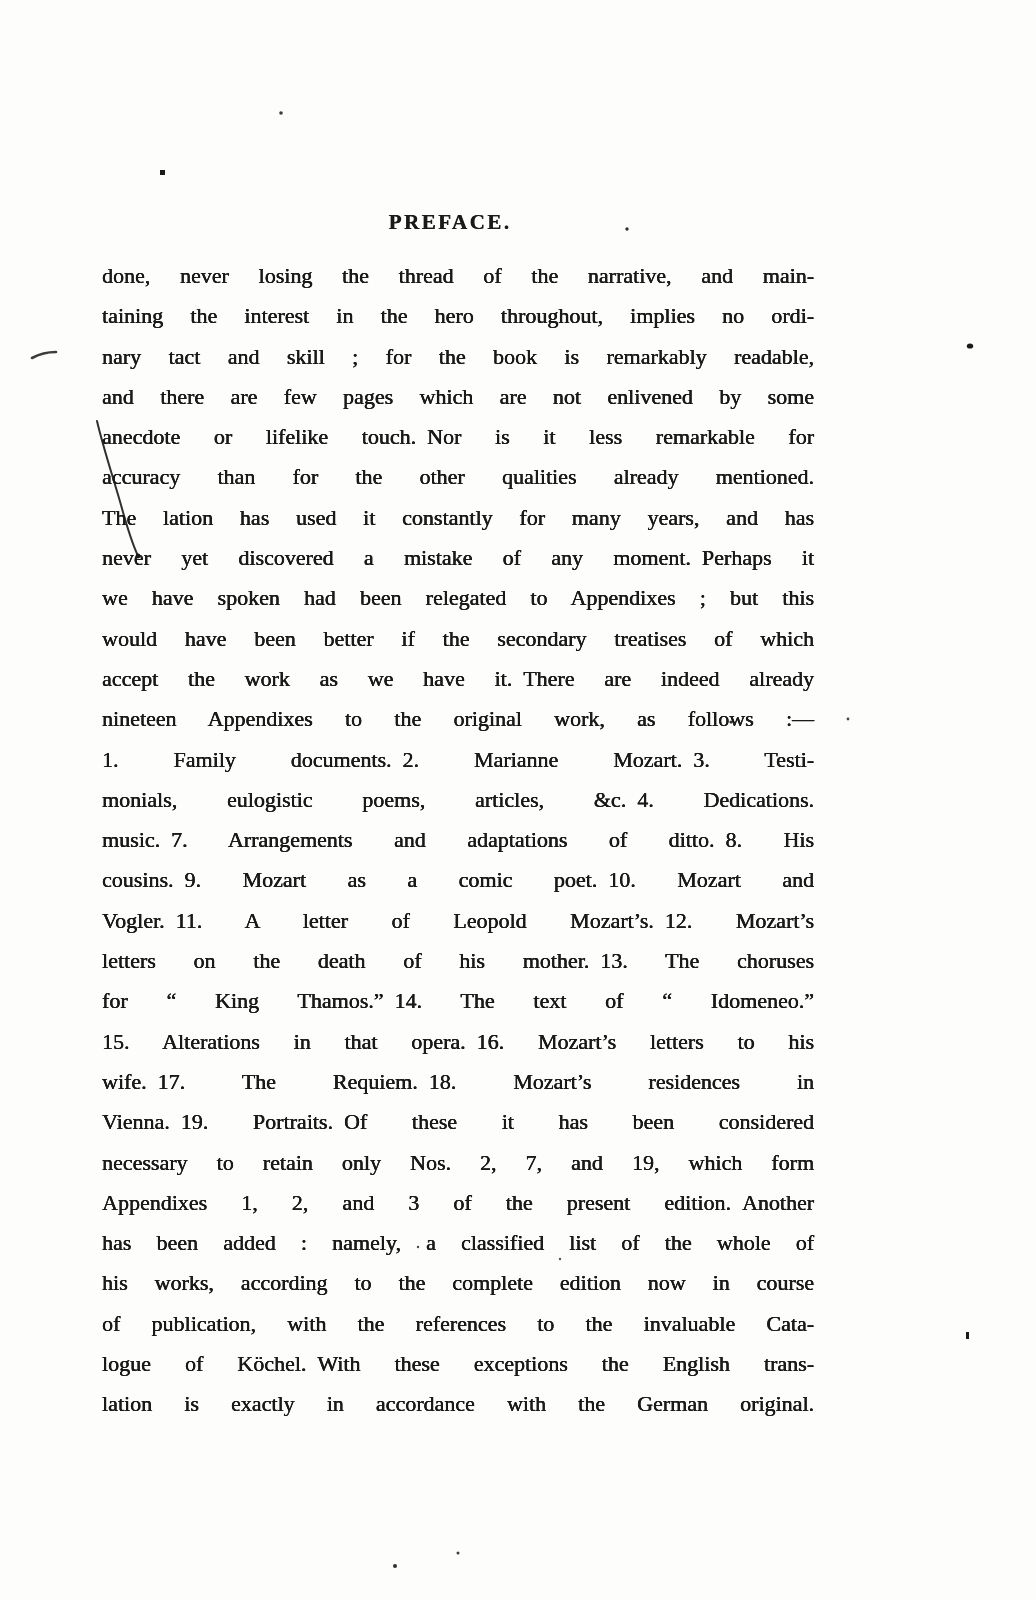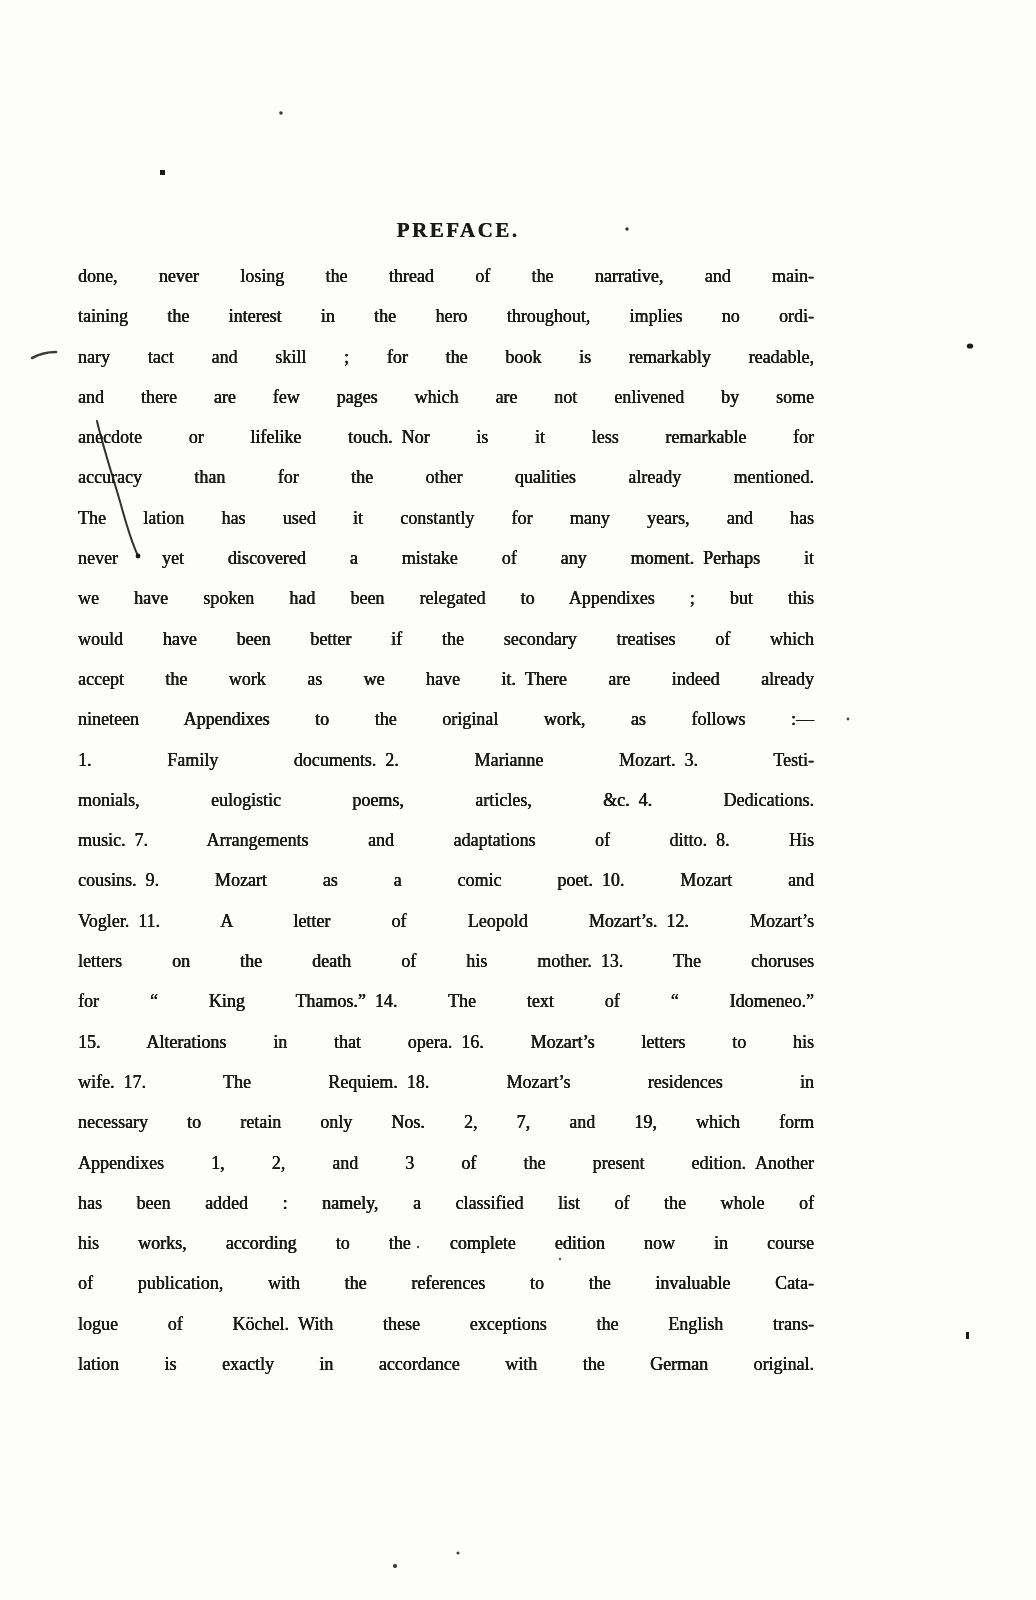--- a/index.html
+++ b/index.html
@@ -18,43 +18,44 @@
     background: var(--paper, #fdfdfc);
     color: var(--ink, #1a1a1a);
     font-family: "Liberation Serif", "DejaVu Serif", serif;
     overflow: hidden;
   }
   .running-head {
     position: absolute;
     top: 206px;
     left: 78px;
     width: 736px;
-    margin: 12px;
+    margin: 4px;
     text-align: center;
     font-size: 21px;
     font-weight: bold;
     letter-spacing: 2.5px;
     text-shadow: 0.4px 0 0 currentColor;
   }
   .body-text {
     position: absolute;
     top: 256px;
     left: 78px;
     width: 736px;
   }
   .line {
     height: 40.3px;
     line-height: 40.3px;
-    font-size: 18px;
+    font-size: 22px;
     word-spacing: -0.5px;
     text-align: justify;
     text-align-last: justify;
     -moz-text-align-last: justify;
     white-space: normal;
     text-shadow: 0.35px 0 0 currentColor, 0 0.3px 0 currentColor;
+    margin-left: 24px;
   }
   .artifact-layer {
     position: absolute;
     top: 0;
     left: 0;
     pointer-events: none;
   }
 </style>
 </head>
 <body style="background: rgb(253, 253, 252);">
@@ -95,20 +96,21 @@
       <div class="line">nineteen Appendixes to the original work, as follows :—</div>
       <div class="line">1. Family documents. 2. Marianne Mozart. 3. Testi-</div>
       <div class="line">monials, eulogistic poems, articles, &amp;c. 4. Dedications.</div>
       <div class="line">music. 7. Arrangements and adaptations of ditto. 8. His</div>
       <div class="line">cousins. 9. Mozart as a comic poet. 10. Mozart and</div>
       <div class="line">Vogler. 11. A letter of Leopold Mozart’s. 12. Mozart’s</div>
       <div class="line">letters on the death of his mother. 13. The choruses</div>
       <div class="line">for “ King Thamos.” 14. The text of “ Idomeneo.”</div>
       <div class="line">15. Alterations in that opera. 16. Mozart’s letters to his</div>
       <div class="line">wife. 17. The Requiem. 18. Mozart’s residences in</div>
+      <div class="line">Vienna. 19. Portraits. Of these it has been considered</div>
       <div class="line">necessary to retain only Nos. 2, 7, and 19, which form</div>
       <div class="line">Appendixes 1, 2, and 3 of the present edition. Another</div>
       <div class="line">has been added : namely, a classified list of the whole of</div>
       <div class="line">his works, according to the complete edition now in course</div>
       <div class="line">of publication, with the references to the invaluable Cata-</div>
       <div class="line">logue of Köchel. With these exceptions the English trans-</div>
       <div class="line">lation is exactly in accordance with the German original.</div>
     </div>
 
 </div>

